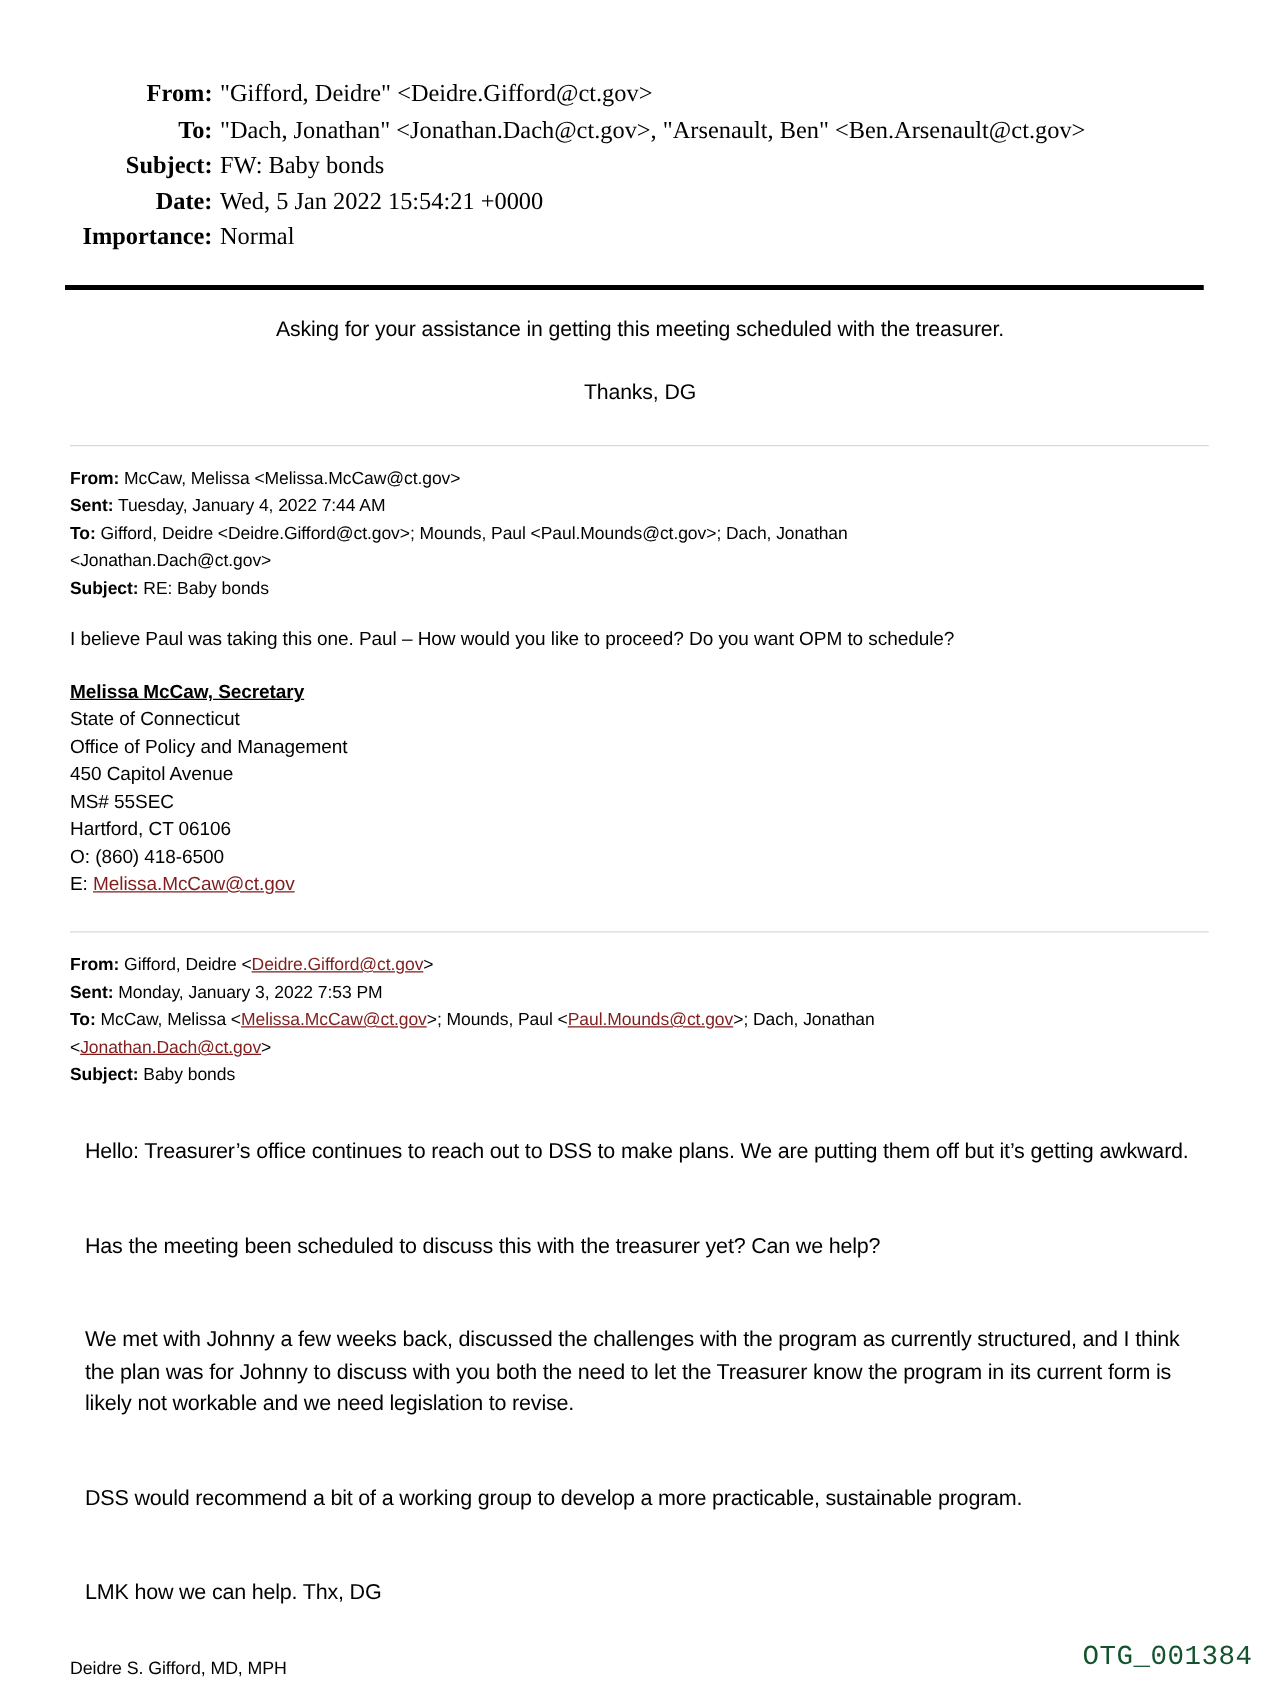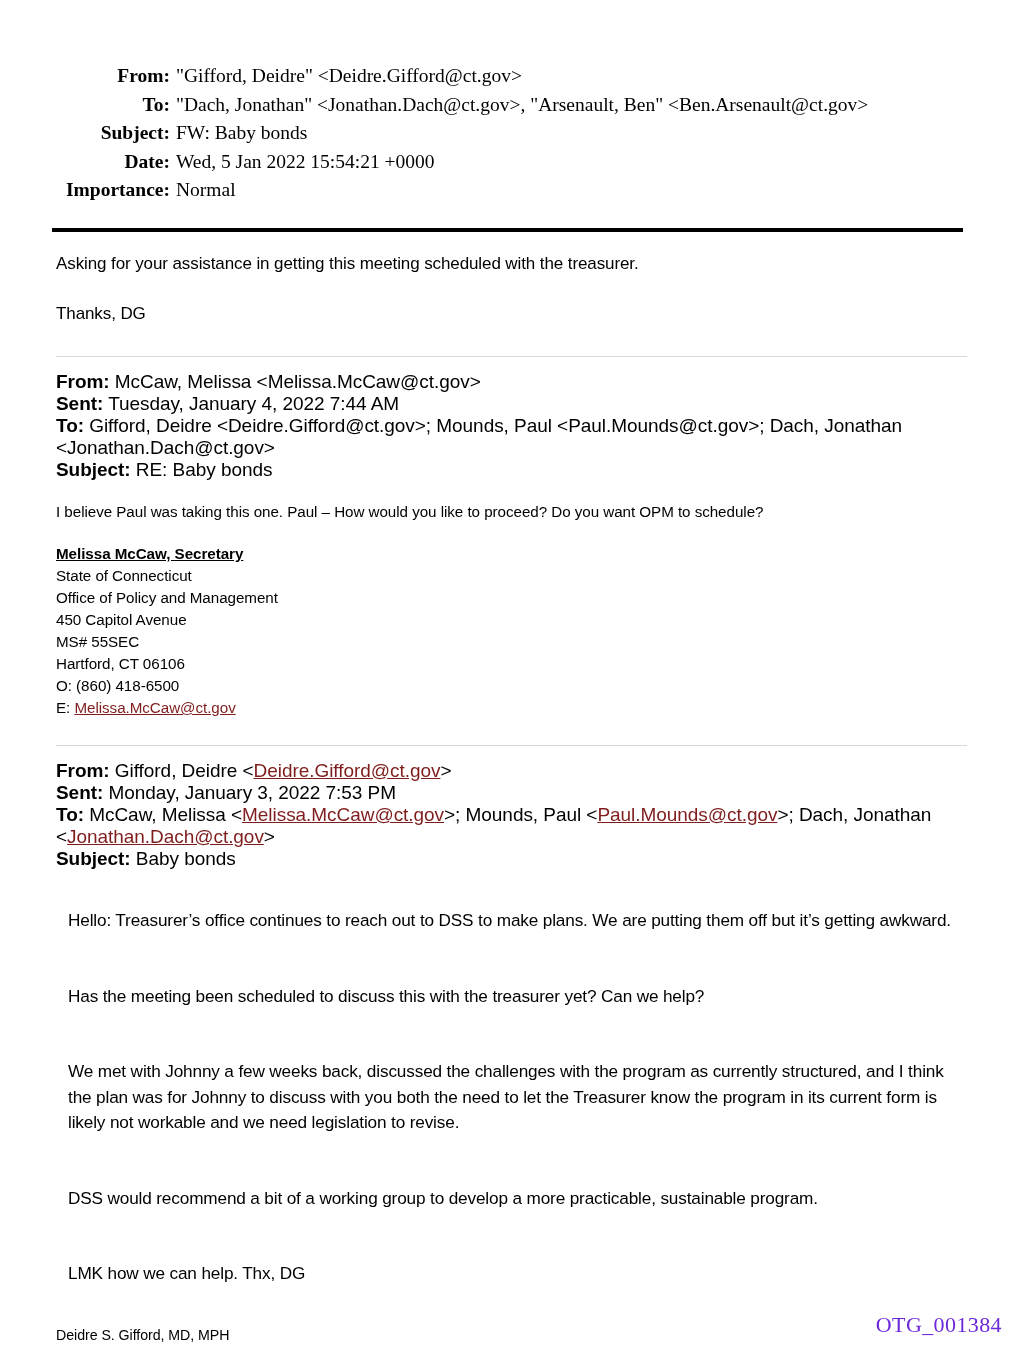--- a/index.html
+++ b/index.html
@@ -70,37 +70,38 @@
     left: 56px;
     top: 252px;
     width: 912px;
   }
 
   .p-intro {
     font-size: 17px;
     line-height: 24px;
     margin: 0;
     letter-spacing: -0.1px;
+    text-align: center;
   }
   .spacer-14 { height: 14px; }
   .spacer-20 { height: 20px; }
   .spacer-26 { height: 26px; }
   .spacer-30 { height: 30px; }
 
   
   .thin-rule {
     width: 911px;
     height: 1px;
     background: #d9d9d9;
     margin: 0;
   }
 
   
   .quoted-head {
-    font-size: 19px;
+    font-size: 14px;
     line-height: 22px;
     letter-spacing: -0.05px;
   }
   .quoted-head .lbl { font-weight: bold; }
 
   .quoted-body {
     font-size: 15.2px;
     line-height: 22px;
     letter-spacing: -0.05px;
   }
@@ -128,24 +129,24 @@
     line-height: 21px;
     margin: 0;
     letter-spacing: -0.05px;
   }
 
   
   .bates {
     position: absolute;
     right: 18px;
     bottom: 12px;
-    font-family: Liberation Serif, serif;
+    font-family: Liberation Mono, monospace;
     font-size: 22px;
     letter-spacing: 0.4px;
-    color: #6d28d9;
+    color: #14532d;
     white-space: nowrap;
   }
 </style>
 </head>
 <body>
 
 <div class="page">
 
   <div class="mail-header">
     <div class="hdr-row">

